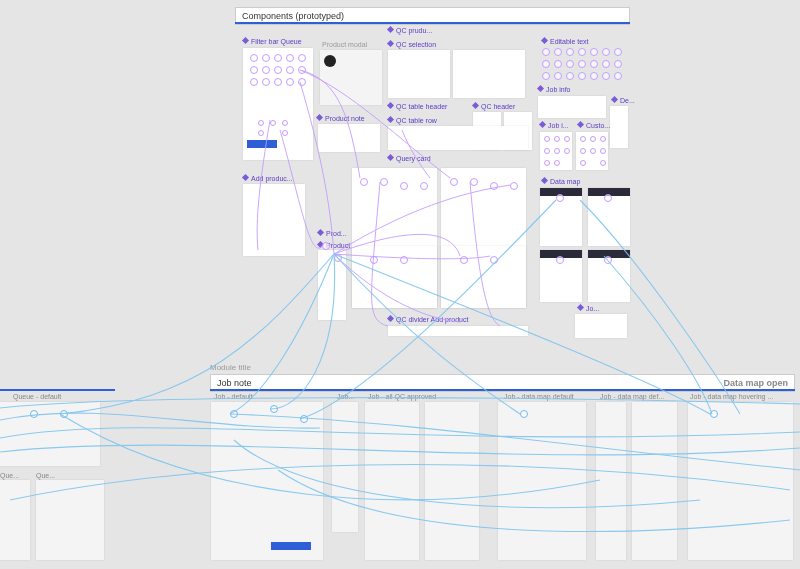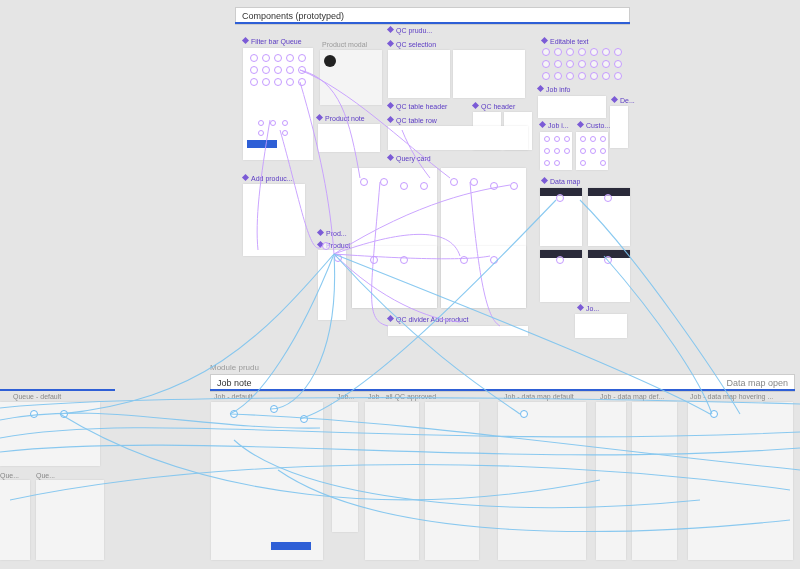--- a/index.html
+++ b/index.html
@@ -78,25 +78,25 @@
   .thumb-avatar { position:absolute; width:12px; height:12px; background:#222; border-radius:50%; }
 </style>
 </head>
 <body>
 
 <div class="section-label" style="left:235px; top:7px; width:395px;">
   <span>Components (prototyped)</span>
 </div>
 <div class="section-bar" style="left:235px; top:22px; width:395px;"></div>
 
-<div class="module-title" style="left:210px; top:363px;">Module prudu</div>
+<div class="module-title" style="left:210px; top:363px;">Module title</div>
 
 <div class="section-label" style="left:210px; top:374px; width:585px; display:flex; justify-content:space-between;">
   <span>Job note</span>
-  <span style="color:#888; font-weight:400;">Data map open</span>
+  <span style="color:#888; font-weight:700;">Data map open</span>
 </div>
 <div class="section-bar" style="left:210px; top:389px; width:585px;"></div>
 <div class="section-bar" style="left:0; top:389px; width:115px;"></div>
 
 <div class="comp-label" style="left:243px; top:38px;"><span class="dia"></span><span>Filter bar Queue</span></div>
 <div class="comp-label" style="left:322px; top:41px; color:#9a9a9a;"><span>Product modal</span></div>
 <div class="comp-label" style="left:388px; top:27px;"><span class="dia"></span><span>QC prudu...</span></div>
 <div class="comp-label" style="left:388px; top:41px;"><span class="dia"></span><span>QC selection</span></div>
 <div class="comp-label" style="left:542px; top:38px;"><span class="dia"></span><span>Editable text</span></div>
 

